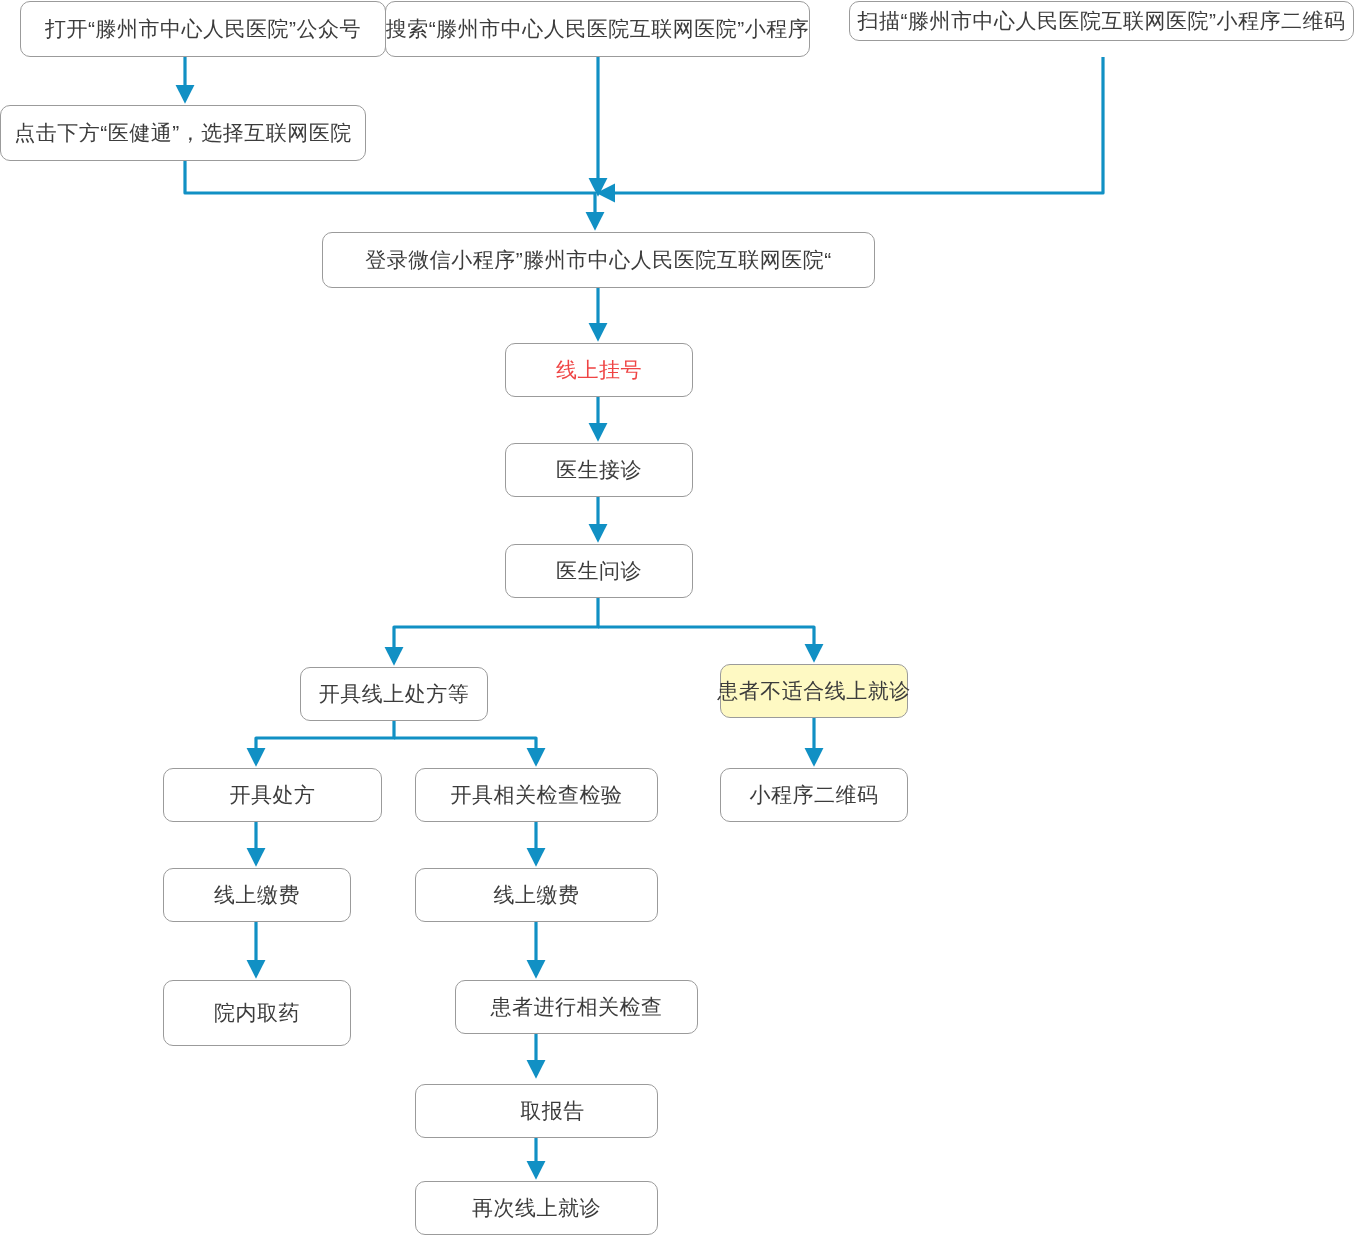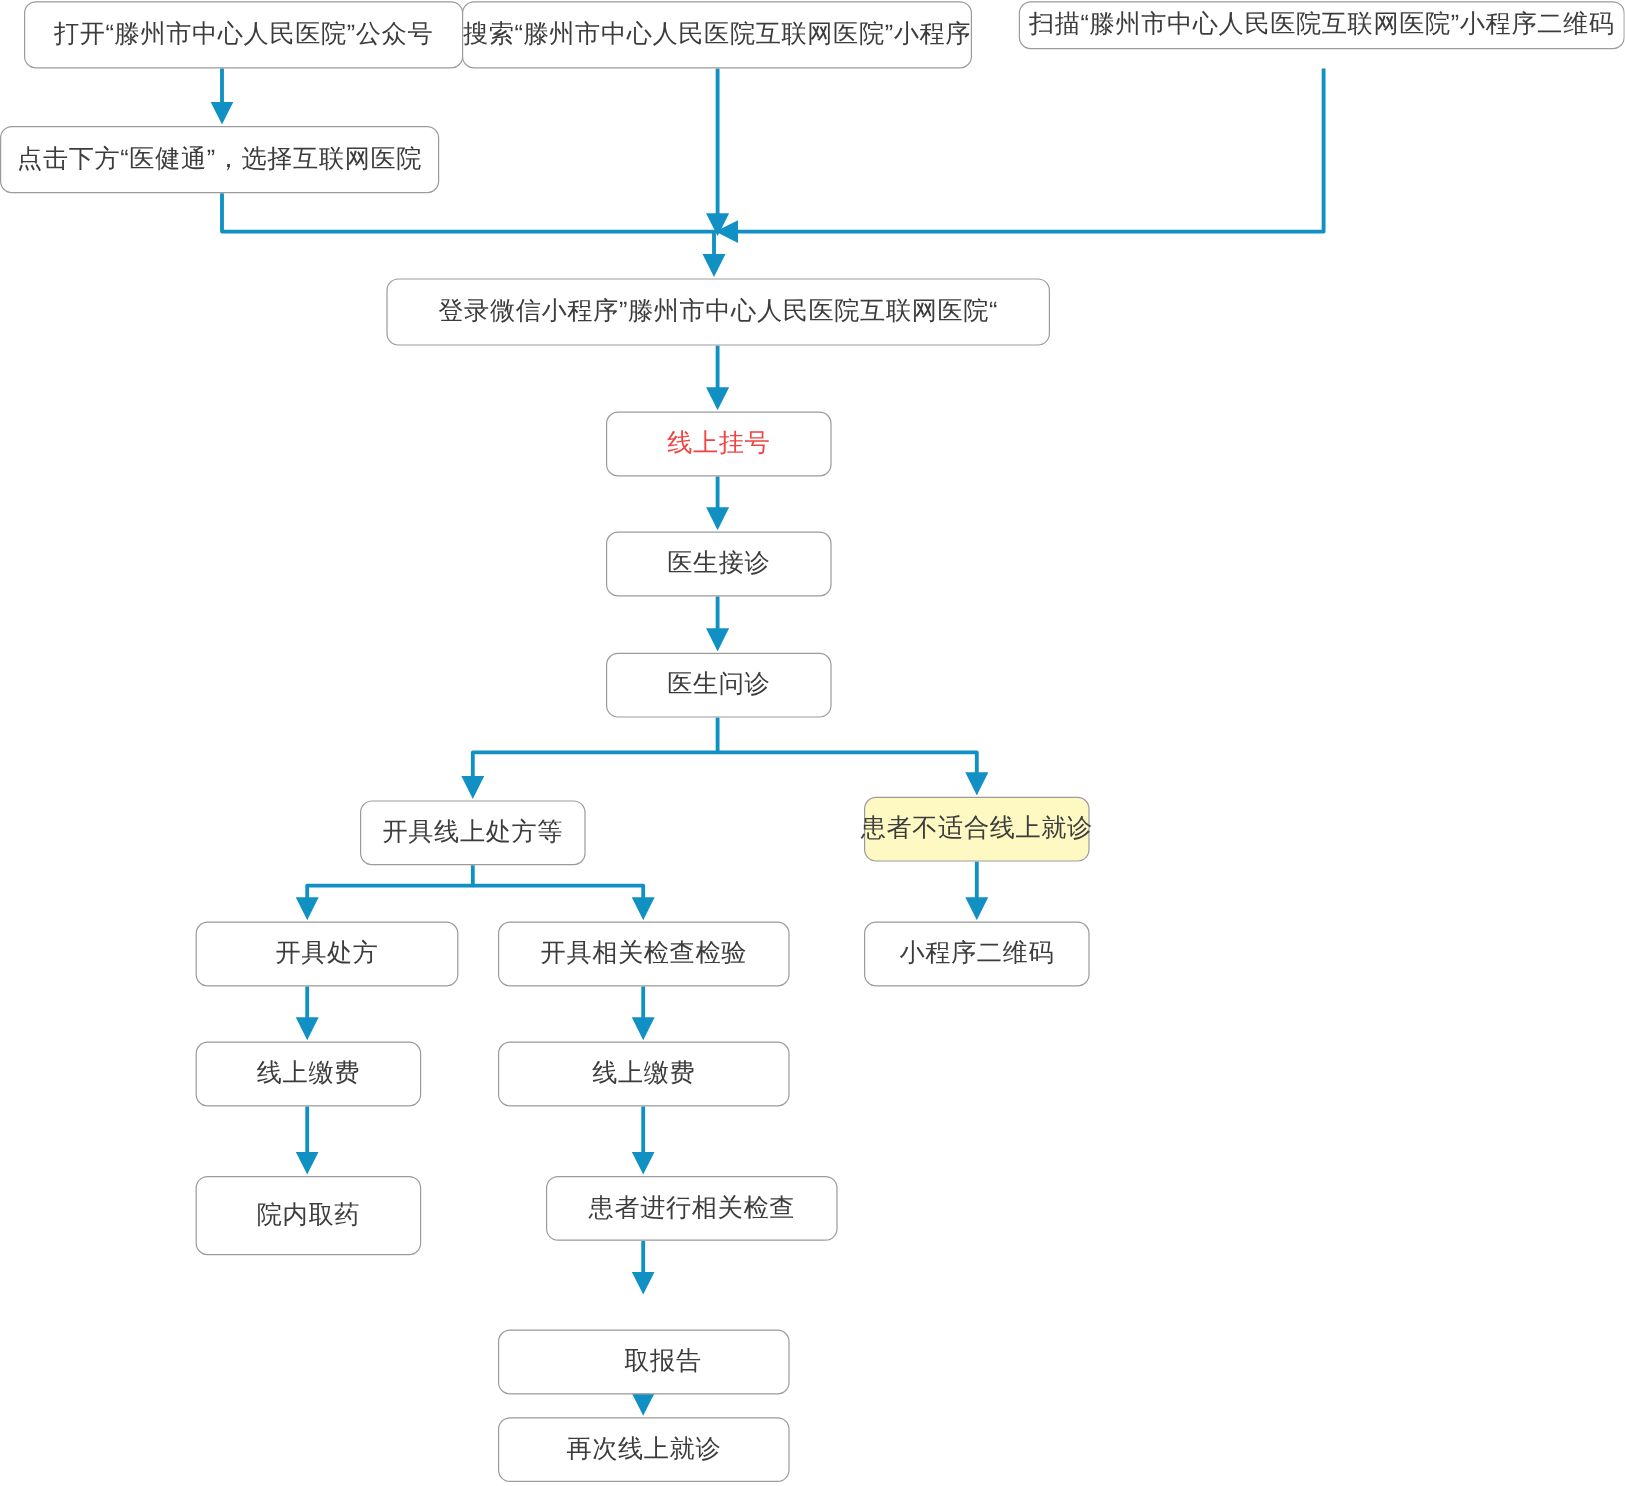--- a/index.html
+++ b/index.html
@@ -140,20 +140,20 @@
   </div>
   <div class="node" style="left: 415px; top: 868px; width: 243px; height: 54px; border-color: rgb(155, 155, 155); background: rgb(255, 255, 255); color: rgb(60, 60, 60);">
     <span class="lbl">线上缴费</span>
   </div>
   <div class="node" style="left: 163px; top: 980px; width: 188px; height: 66px; border-color: rgb(155, 155, 155); background: rgb(255, 255, 255); color: rgb(60, 60, 60);">
     <span class="lbl">院内取药</span>
   </div>
   <div class="node" style="left: 415px; top: 980px; width: 243px; height: 54px; border-color: rgb(155, 155, 155); background: rgb(255, 255, 255); color: rgb(60, 60, 60); margin-left: 40px;">
     <span class="lbl">患者进行相关检查</span>
   </div>
-  <div class="node" style="left: 415px; top: 1108px; width: 243px; height: 54px; border-color: rgb(155, 155, 155); background: rgb(255, 255, 255); color: rgb(60, 60, 60); padding-left: 32px;">
+  <div class="node" style="left: 415px; top: 1084px; width: 243px; height: 54px; border-color: rgb(155, 155, 155); background: rgb(255, 255, 255); color: rgb(60, 60, 60); padding-left: 32px;">
     <span class="lbl">取报告</span>
   </div>
   <div class="node" style="left: 415px; top: 1181px; width: 243px; height: 54px; border-color: rgb(155, 155, 155); background: rgb(255, 255, 255); color: rgb(60, 60, 60);">
     <span class="lbl">再次线上就诊</span>
   </div>
 
 </div>
 
 </body></html>

